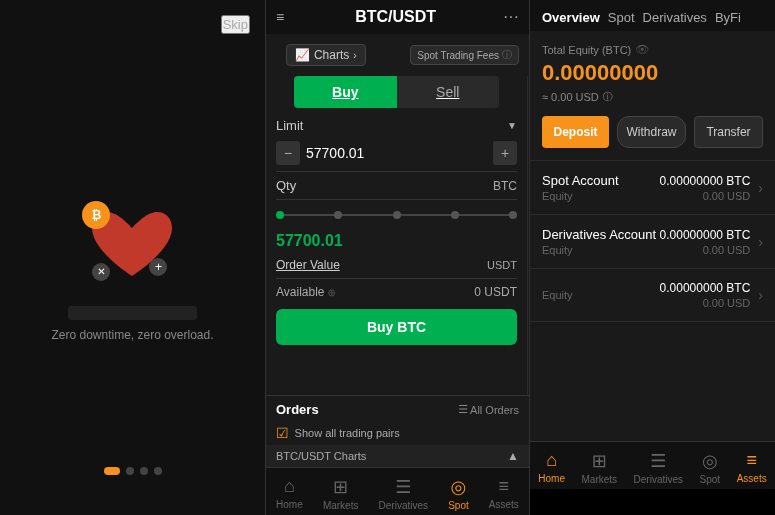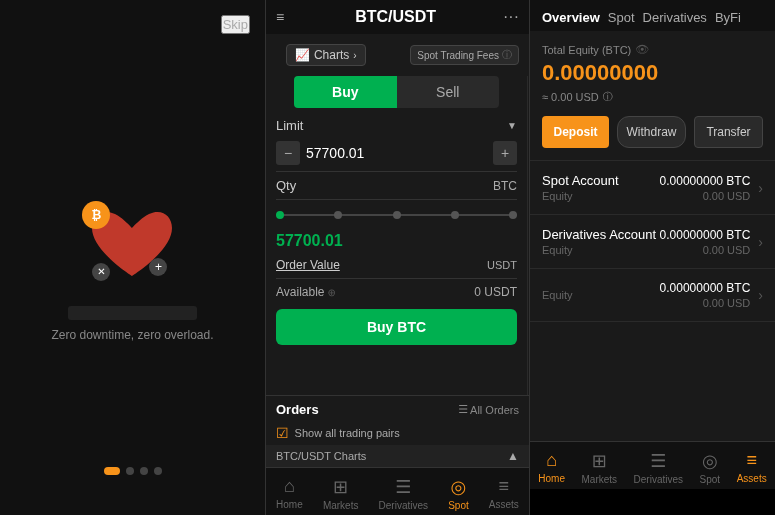--- a/index.html
+++ b/index.html
@@ -166,20 +166,21 @@
       cursor: pointer;
       margin: 6px 10px;
     }
     .charts-arrow {
       font-size: 10px;
     }
     .buy-sell-row {
       display: flex;
       margin: 0 28px 6px;
       gap: 0;
+      text-decoration: underline;
     }
     .buy-btn {
       flex: 1;
       background: #00b050;
       color: #fff;
       border: none;
       padding: 8px;
       font-size: 14px;
       font-weight: bold;
       border-radius: 4px 0 0 4px;

